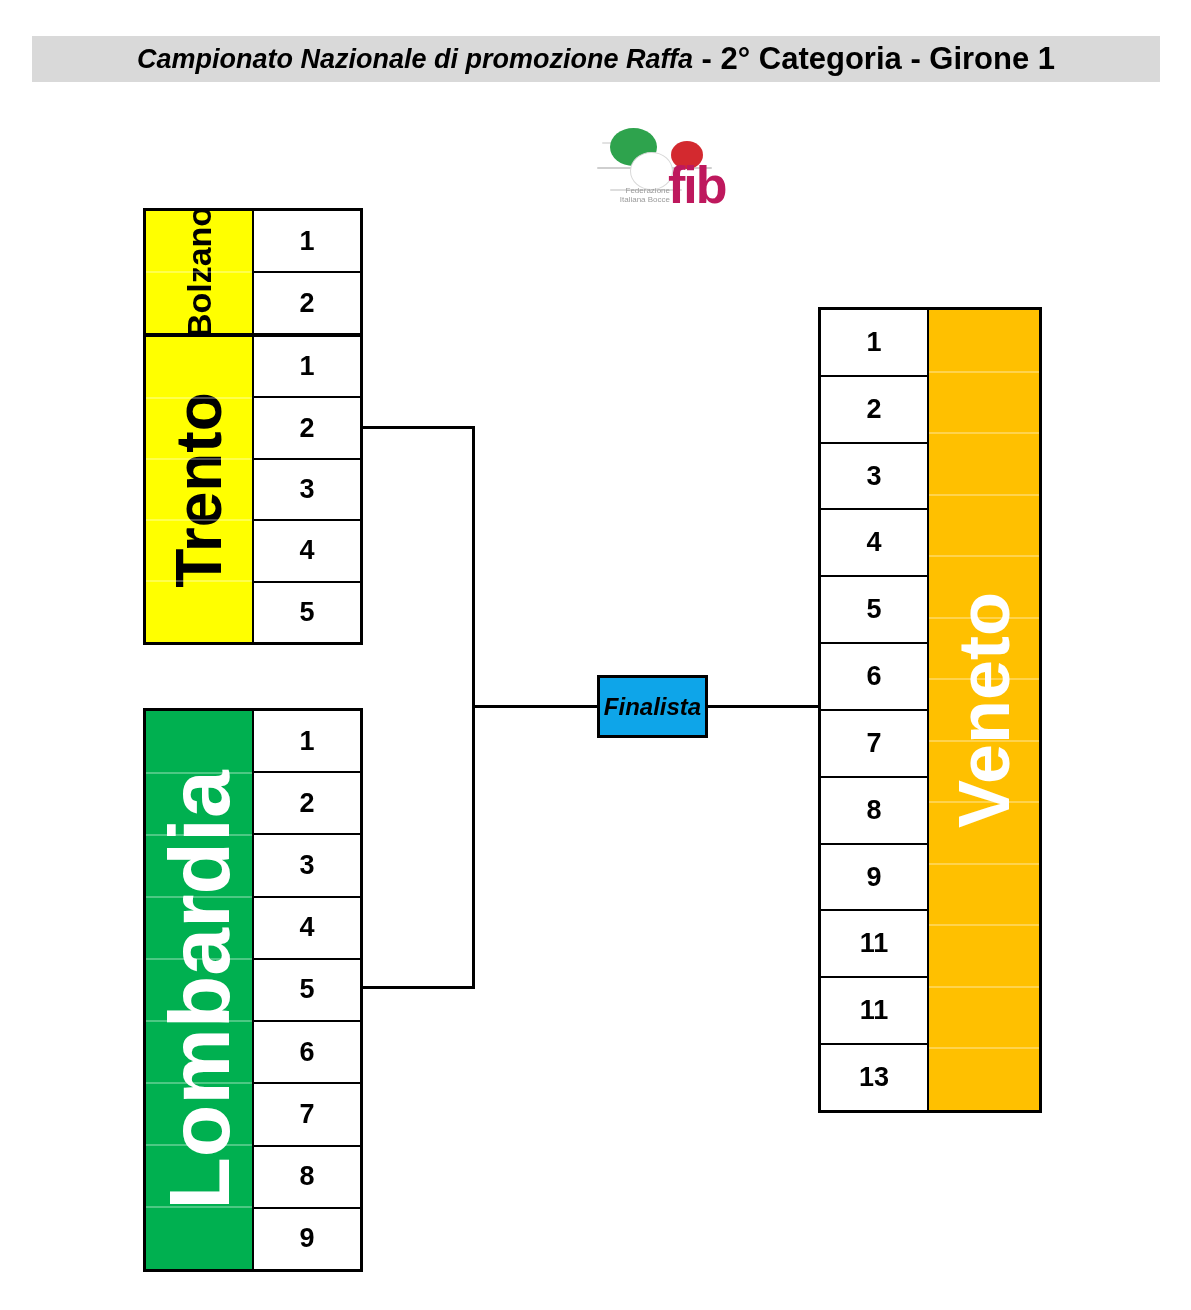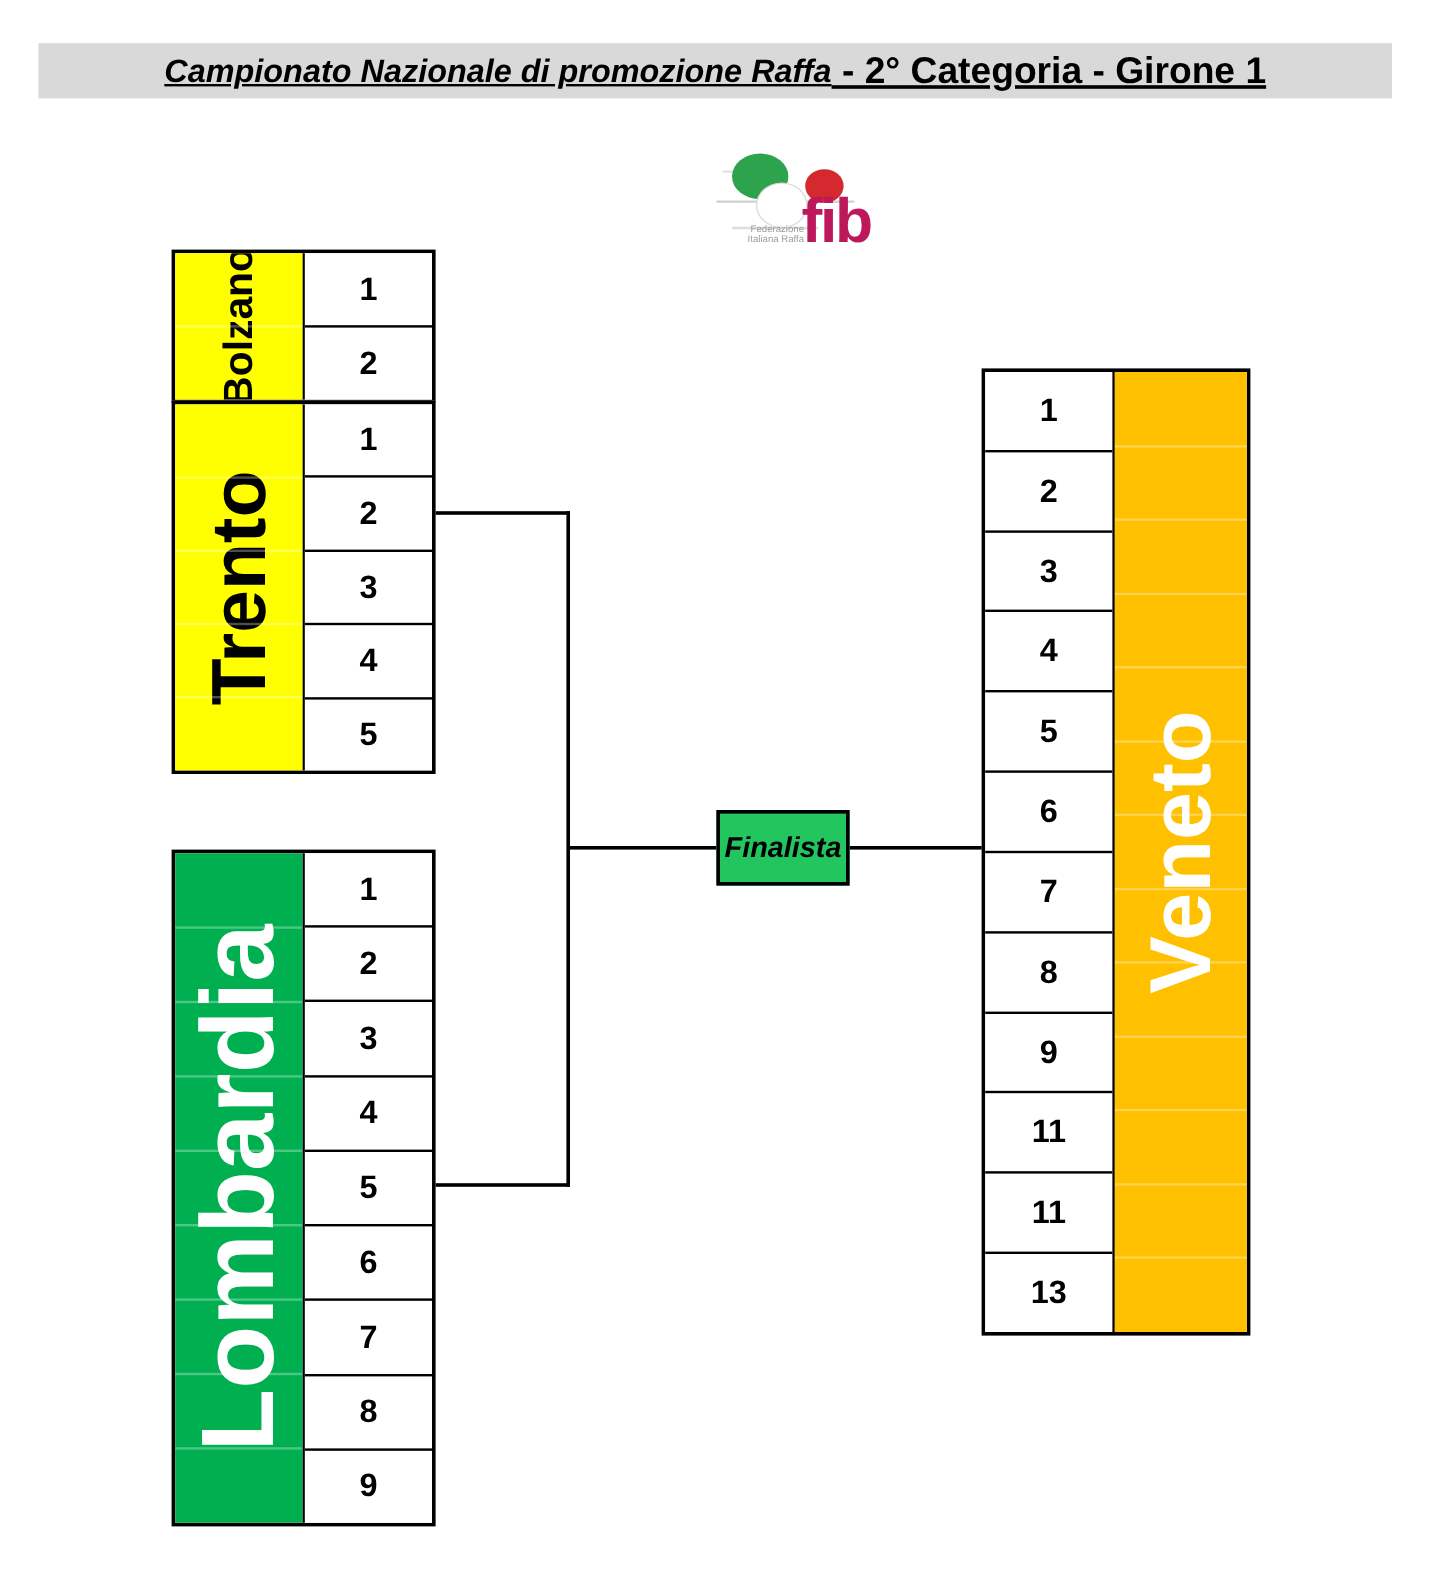--- a/index.html
+++ b/index.html
@@ -11,21 +11,21 @@
     background: #ffffff;
     font-family: "Liberation Sans", sans-serif;
     overflow: hidden;
   }
 
   
   .header-bar {
     position: absolute;
     left: 32px; top: 36px;
     width: 1128px; height: 46px;
-    display: flex; align-items: center; justify-content: center; text-decoration: underline;
+    display: flex; align-items: center; justify-content: center;
   }
   .title-italic { font-style: italic; font-weight: bold; font-size: 27px; color: #000; white-space: pre; }
   .title-bold   { font-weight: bold; font-size: 31px; color: #000; white-space: pre; }
 
   
   .logo { position: absolute; left: 590px; top: 120px; width: 160px; height: 95px; }
   .streak { position: absolute; border-radius: 2px; }
   .streak-1 { left: 7px;  top: 47px; width: 115px; height: 2px; background: #cfcfcf; }
   .streak-2 { left: 20px; top: 69px; width: 72px;  height: 2px; background: #dddddd; }
   .streak-3 { left: 12px; top: 22px; width: 26px;  height: 2px; background: #e2e2e2; }
@@ -95,21 +95,21 @@
   .c-trento    { left: 363px; top: 426px; width: 112px; height: 3px; }
   .c-lombardia { left: 363px; top: 986px; width: 112px; height: 3px; }
   .c-vertical  { left: 472px; top: 426px; width: 3px;   height: 563px; }
   .c-to-final  { left: 475px; top: 705px; width: 122px; height: 3px; }
   .c-to-veneto { left: 708px; top: 705px; width: 110px; height: 3px; }
 
   
   .final-box {
     position: absolute;
     left: 597px; top: 675px; width: 111px; height: 63px;
-    background: #22c55e;
+    background: #0ea5e9;
     border: 3px solid #000;
     display: flex; align-items: center; justify-content: center;
     font-weight: bold; font-style: italic; font-size: 24px; color: #000;
     z-index: 2;
   }
 </style>
 </head>
 <body>
 
 <div class="canvas">
@@ -122,21 +122,21 @@
   <div class="logo">
     <div class="streak streak-3"></div>
     <div class="streak streak-1"></div>
     <div class="streak streak-2"></div>
     <div class="ball ball-green" style="background-color: rgb(46, 163, 77);"></div>
     <div class="ball ball-white"></div>
     <div class="ball ball-red" style="background-color: rgb(211, 41, 47);"></div>
     <div class="fib-text" style="color: #be185d;">fib</div>
     <div class="fib-subtext" style="color: rgb(155, 155, 155);">
       <div>Federazione</div>
-      <div>Italiana Raffa</div>
+      <div>Italiana Bocce</div>
     </div>
   </div>
 
   <div class="group g-bolzano">
     <div class="label-cell" style="background-color: rgb(255, 255, 0);">
       <span class="label-text" style="color: rgb(0, 0, 0);">Bolzano</span>
     <div class="faint-line" style="top: calc(50% - 1px);"></div>
       </div>
     <div class="rows rows-left-divider">
         <div class="num-row">1</div>

